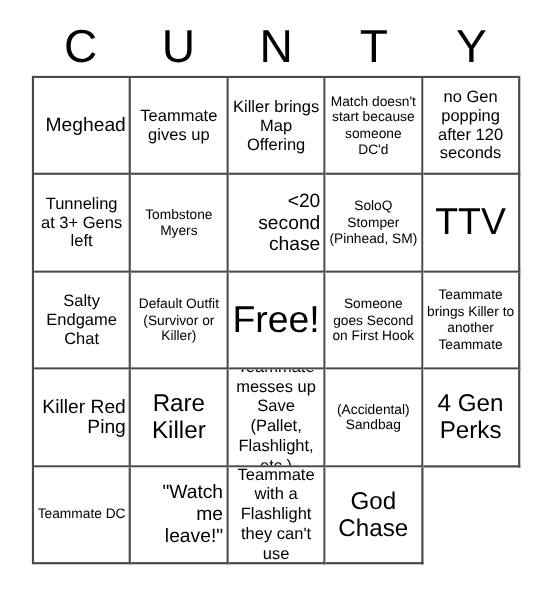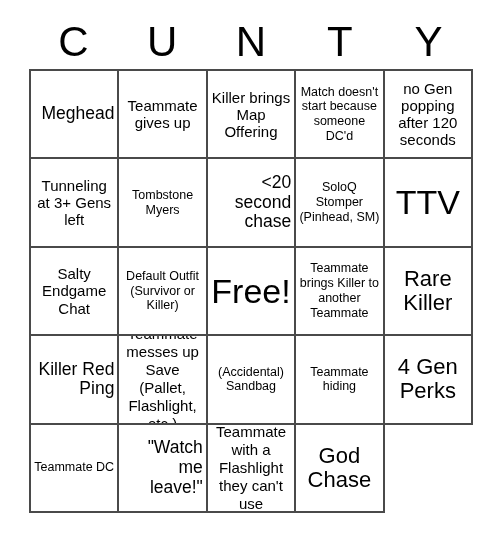--- a/index.html
+++ b/index.html
@@ -138,37 +138,37 @@
     <div class="bingo-cell">
         <span class="cell-text fs-md">Salty Endgame Chat</span>
       </div>
     <div class="bingo-cell">
         <span class="cell-text fs-sm">Default Outfit (Survivor or Killer)</span>
       </div>
     <div class="bingo-cell">
         <span class="cell-text fs-xxl">Free!</span>
       </div>
     <div class="bingo-cell">
+        <span class="cell-text fs-sm">Someone goes Second on First Hook</span>
+      </div>
+    <div class="bingo-cell">
         <span class="cell-text fs-sm">Teammate brings Killer to another Teammate</span>
       </div>
 
     <div class="bingo-cell">
-        <span class="cell-text fs-xl">Rare Killer</span>
+        <span class="cell-text fs-lg">Killer Red Ping</span>
       </div>
     <div class="bingo-cell">
-        <span class="cell-text fs-lg">Killer Red Ping</span>
+        <span class="cell-text fs-xl">Rare Killer</span>
       </div>
     <div class="bingo-cell">
         <span class="cell-text fs-xs">Teammate messes up Save (Pallet, Flashlight, etc.)</span>
       </div>
     <div class="bingo-cell">
         <span class="cell-text fs-sm">(Accidental) Sandbag</span>
-      </div>
-    <div class="bingo-cell">
-        <span class="cell-text fs-sm">Teammate hiding</span>
       </div>
 
     <div class="bingo-cell">
         <span class="cell-text fs-xl">4 Gen Perks</span>
       </div>
     <div class="bingo-cell">
         <span class="cell-text fs-sm">Teammate DC</span>
       </div>
     <div class="bingo-cell">
         <span class="cell-text fs-lg">"Watch me leave!"</span>

